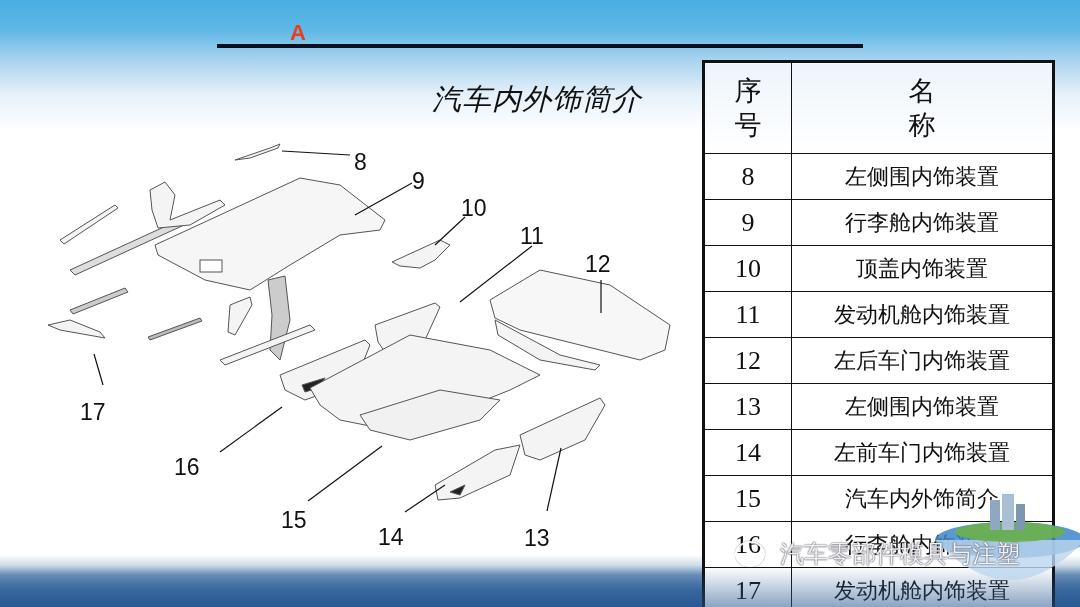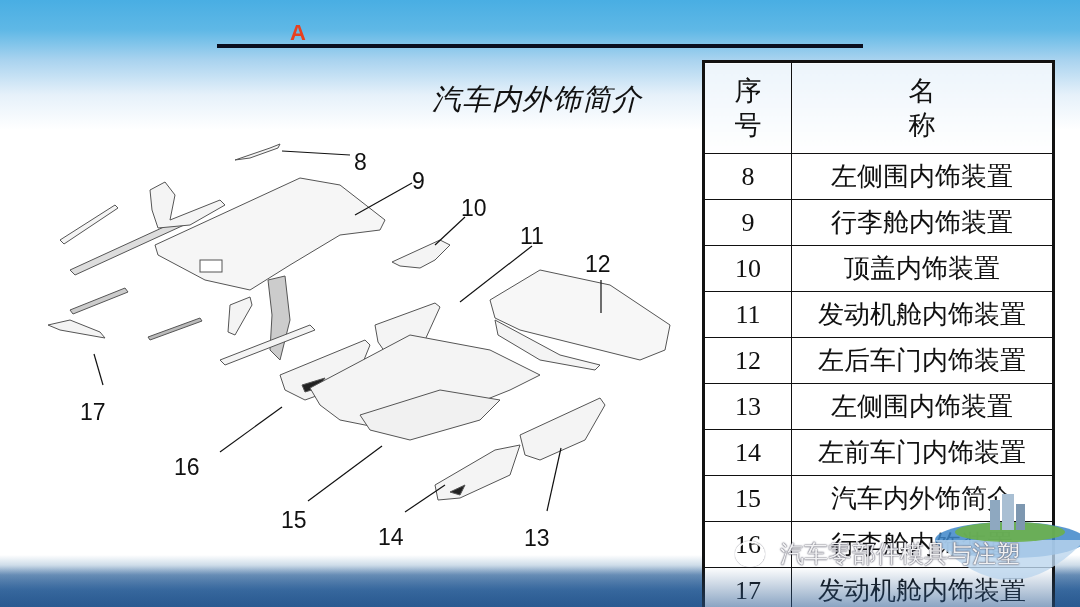--- a/index.html
+++ b/index.html
@@ -35,21 +35,21 @@
     font-family: "DejaVu Serif", serif;
   }
   table.parts td, table.parts th {
     border: 1.5px solid #111; text-align: center; color: #111; padding: 0;
   }
   table.parts { border: 3px solid #111; }
   table.parts th {
     height: 90px; font-weight: normal; font-size: 27px; line-height: 34px;
     background: linear-gradient(to bottom, #ecf4fb, #ffffff);
   }
-  table.parts td { height: 45px; font-size: 26px; }
+  table.parts td { height: 45px; font-size: 22px; }
   table.parts td.num { font-family: "Liberation Serif", serif; font-size: 26px; }
   .col-num { width: 88px; }
   .bottom-band {
     position: absolute; left: 0; right: 0; bottom: 0; height: 40px;
     background: linear-gradient(to bottom, rgba(255,255,255,0), rgba(42,90,145,0.55));
     pointer-events: none;
   }
   .watermark {
     position: absolute; left: 735px; top: 538px; font-size: 24px; color: rgba(255,255,255,0.92);
     text-shadow: 0 0 2px #556, 0 0 1px #334; display: flex; align-items: center; gap: 15px;

